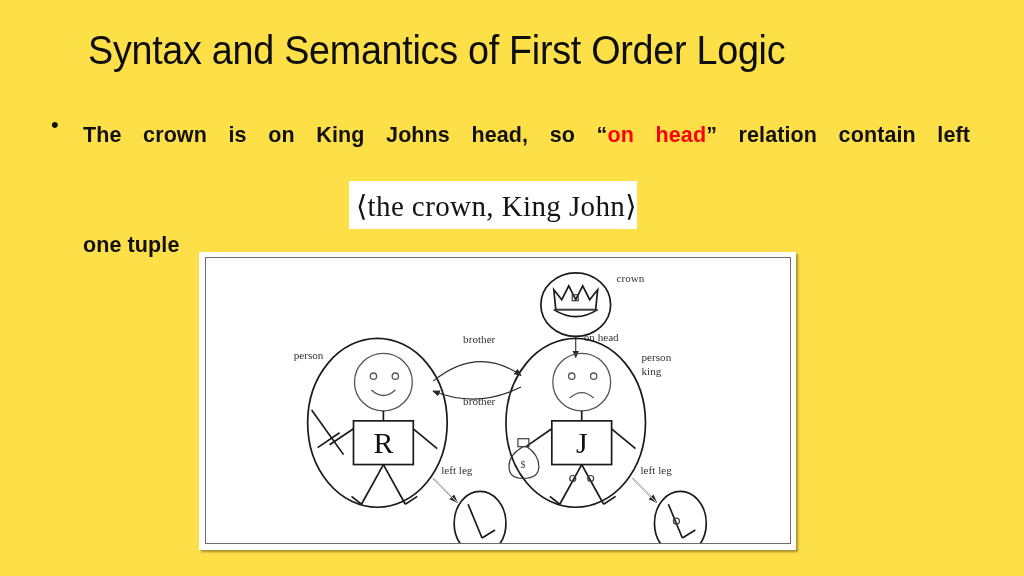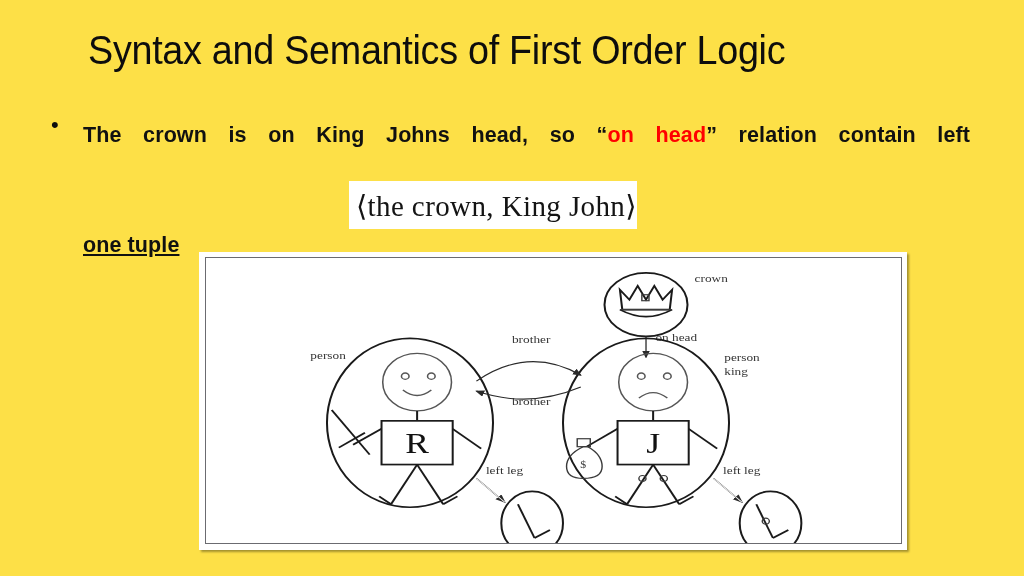--- a/index.html
+++ b/index.html
@@ -71,21 +71,20 @@
   .bullet-text .line1::after {
     content: "";
     display: inline-block;
     width: 100%;
   }
   .red-term {
     color: #ff0000;
   }
   .bullet-text .line2 {
     display: block;
-    text-decoration: underline;
   }
 
   
   #tuple-img {
     position: absolute;
     left: 349px;
     top: 181px;
     width: 288px;
     height: 48px;
     background: #ffffff;
@@ -103,21 +102,21 @@
     color: #141414;
     white-space: nowrap;
     letter-spacing: 0.4px;
   }
 
   
   #figure-panel {
     position: absolute;
     left: 199px;
     top: 252px;
-    width: 708px;
+    width: 597px;
     height: 298px;
     background: #ffffff;
     box-sizing: border-box;
     padding: 5px 5px 6px 6px;
     box-shadow: 2px 2px 2px rgba(0,0,0,0.35);
     text-align: center;
   }
   #figure-inner {
     position: relative;
     width: 100%;

